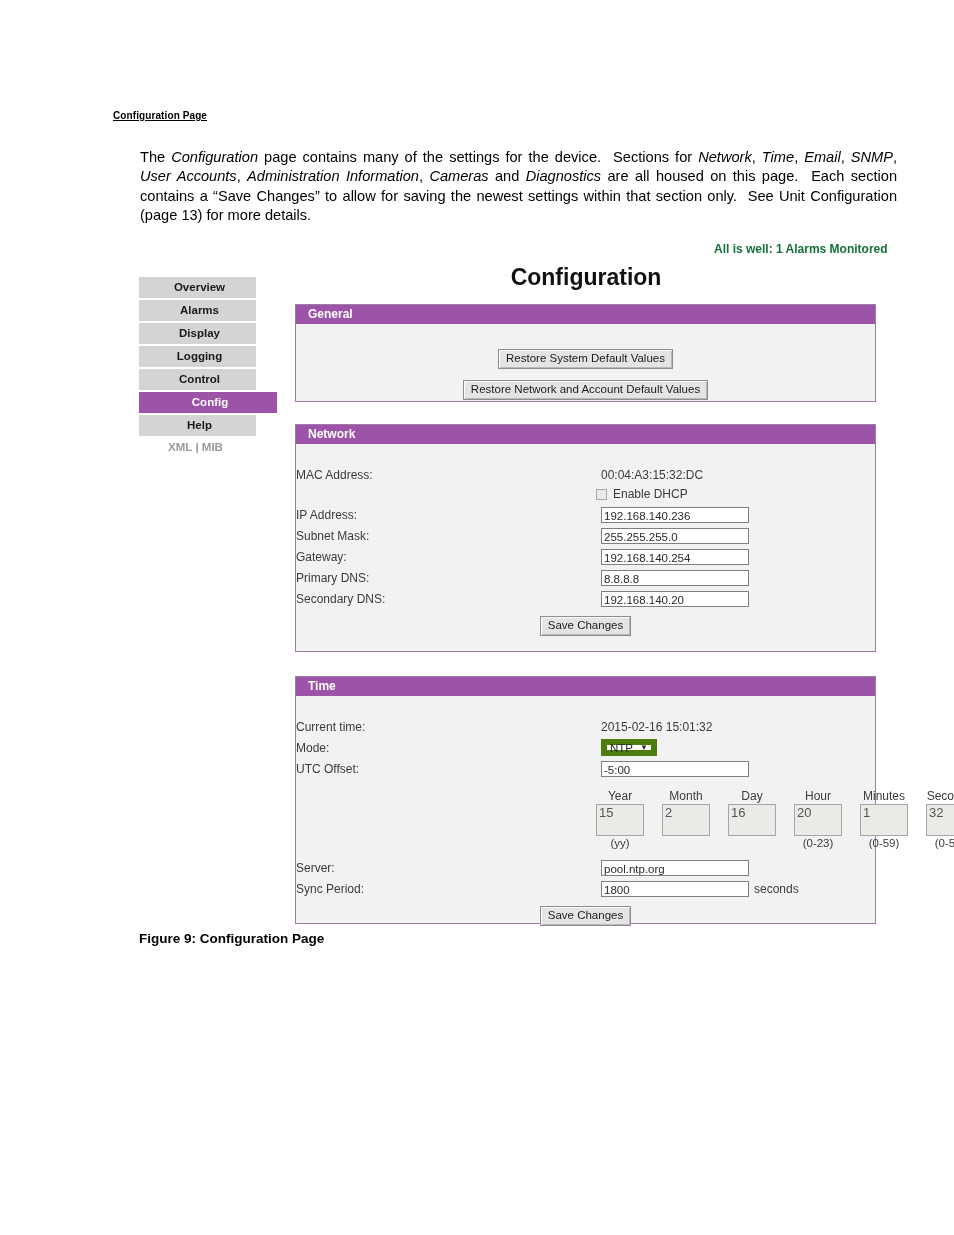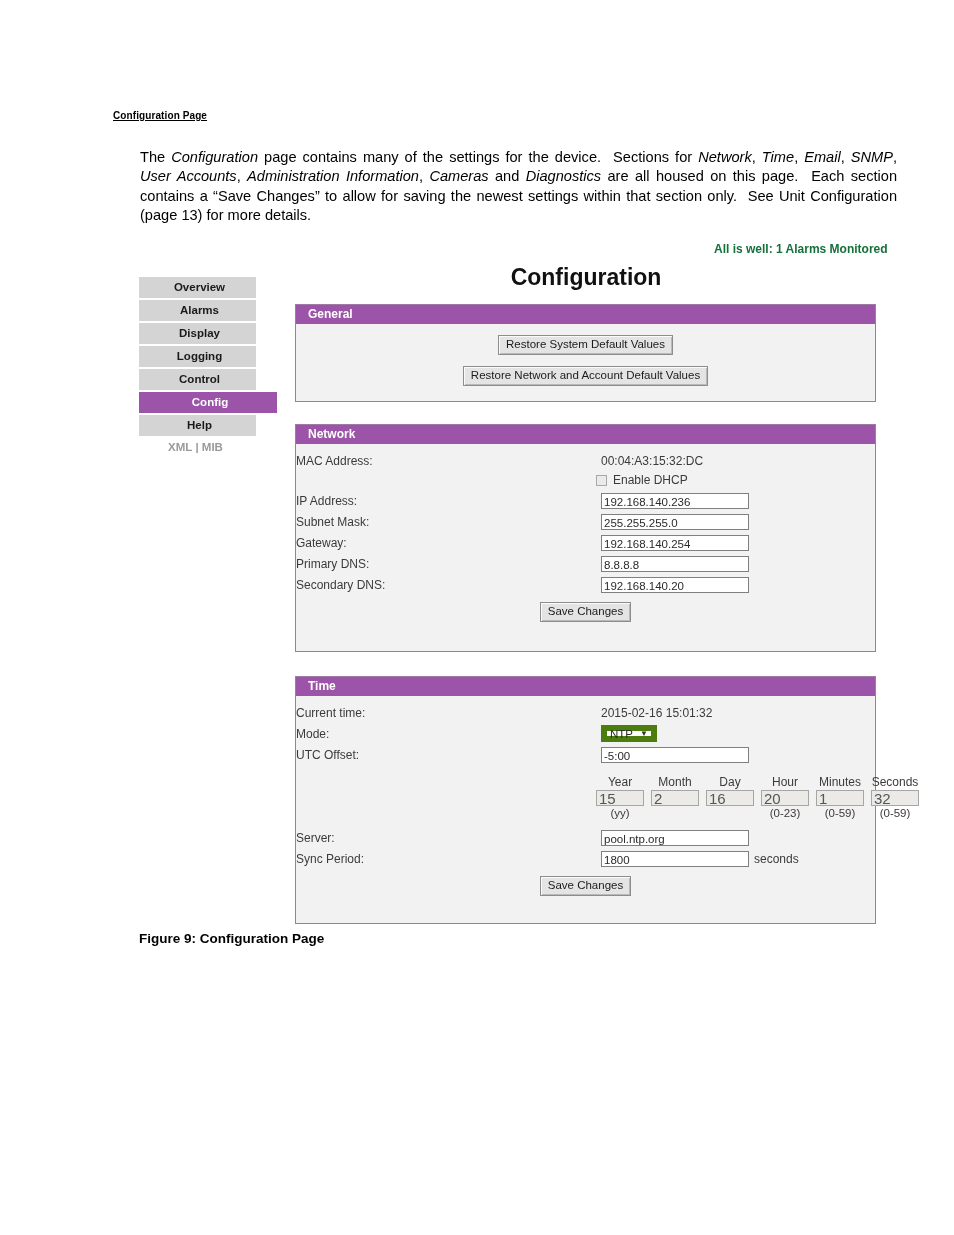--- a/index.html
+++ b/index.html
@@ -124,21 +124,21 @@
     height: 19px;
     background: #9b54a8;
     color: #ffffff;
     font-size: 12px;
     font-weight: bold;
     line-height: 19px;
     padding-left: 12px;
     box-sizing: border-box;
   }
   .panel-body {
-    padding: 10px 0 12px 0;
+    padding: 24px 0 12px 0;
   }
 
   #panel-general { top: 68px; height: 98px; }
   #panel-network { top: 188px; height: 228px; }
   #panel-time    { top: 440px; height: 248px; }
 
   .center-row {
     text-align: center;
     margin: 0 0 10px 0;
   }
@@ -232,37 +232,37 @@
     line-height: 8px;
   }
 
   
   .dt-wrap {
     margin: 12px 0 10px 0;
     padding-left: 300px;
   }
   .dt-grid {
     display: flex;
-    gap: 7px;
+    gap: 18px;
   }
   .dt-col {
     width: 52px;
     text-align: center;
   }
   .dt-head {
     font-size: 12px;
     color: #3b3b3b;
     margin-bottom: 1px;
   }
   .dt-box {
     width: 48px;
-    height: 16px;
+    height: 32px;
     border: 1px solid #a6a6a6;
     background: #eceae6;
-    font-size: 15px;
+    font-size: 13px;
     color: #555555;
     text-align: left;
     padding: 0 2px;
     line-height: 16px;
     box-sizing: border-box;
     margin: 0 auto;
     overflow: hidden;
   }
   .dt-note {
     font-size: 11.5px;

